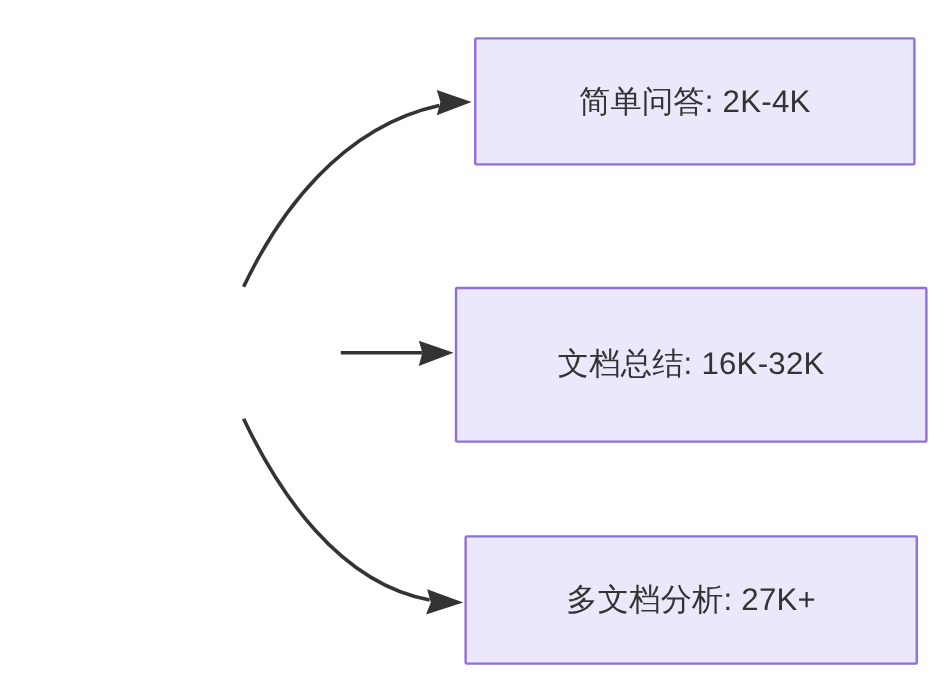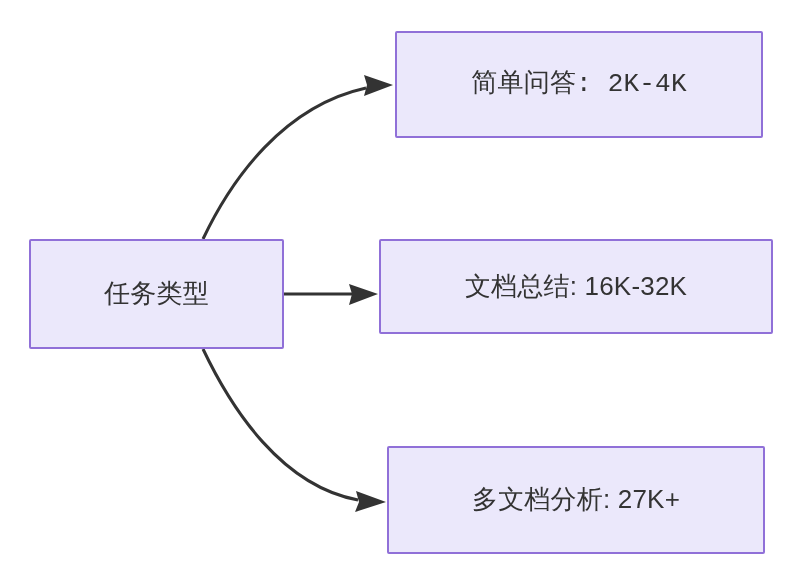--- a/index.html
+++ b/index.html
@@ -47,27 +47,26 @@
     left: 29px;
     top: 239px;
     width: 255px;
     height: 110px;
   }
   #node-target-0 {
     left: 395px;
     top: 31px;
     width: 368px;
     height: 107px;
-    font-family: Liberation Mono, monospace;
   }
   #node-target-1 {
     left: 379px;
     top: 239px;
     width: 394px;
-    height: 95px;
+    height: 130px;
   }
   #node-target-2 {
     left: 387px;
     top: 446px;
     width: 378px;
     height: 108px;
   }
   .edge-path {
     fill: none;
     stroke: #333333;
@@ -91,23 +90,20 @@
     <g>
       <path class="edge-path" d="M 284 294 L 352 294"></path>
       <polygon class="arrow-head" points="378,294 349,284 352,294 349,305"></polygon>
     </g>
     <g>
       <path class="edge-path" d="M 203 349 C 232 410 282 486 358 500"></path>
       <polygon class="arrow-head" points="386,502 356,491 359,502 355,512"></polygon>
     </g>
   </svg>
 
-  <div class="node" id="node-source">
-    <span class="node-label">任务类型</span>
-  </div>
 
   <div class="node" id="node-target-0">
     <span class="node-label">简单问答: 2K-4K</span>
   </div>
 
   <div class="node" id="node-target-1">
     <span class="node-label">文档总结: 16K-32K</span>
   </div>
 
   <div class="node" id="node-target-2">

